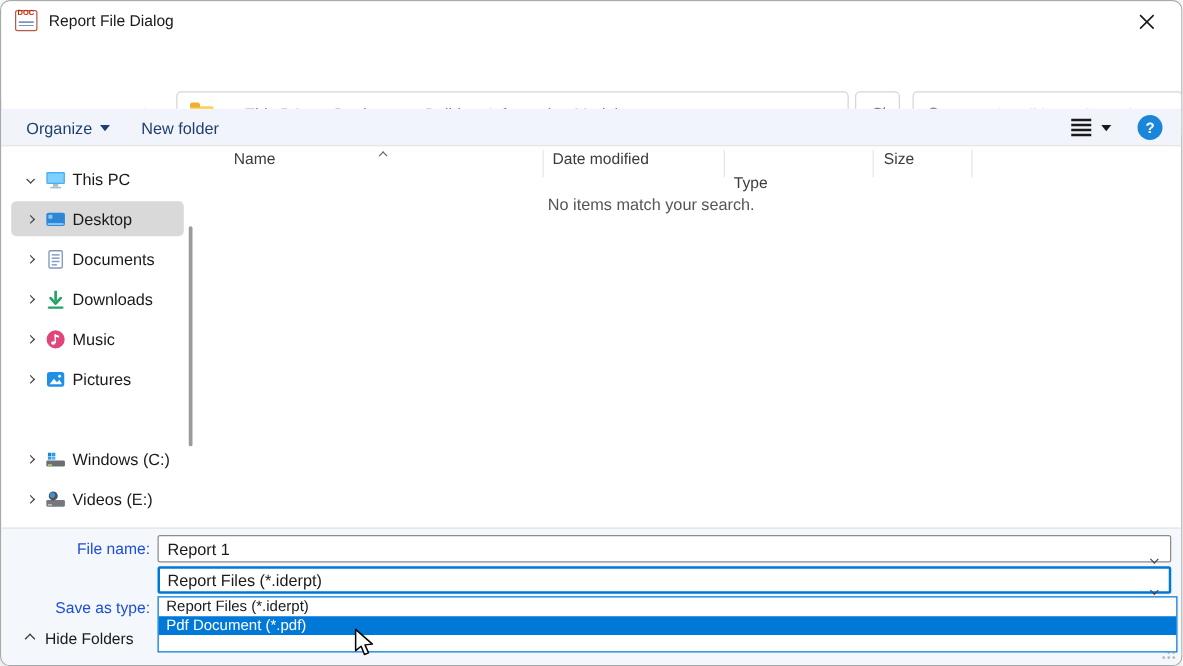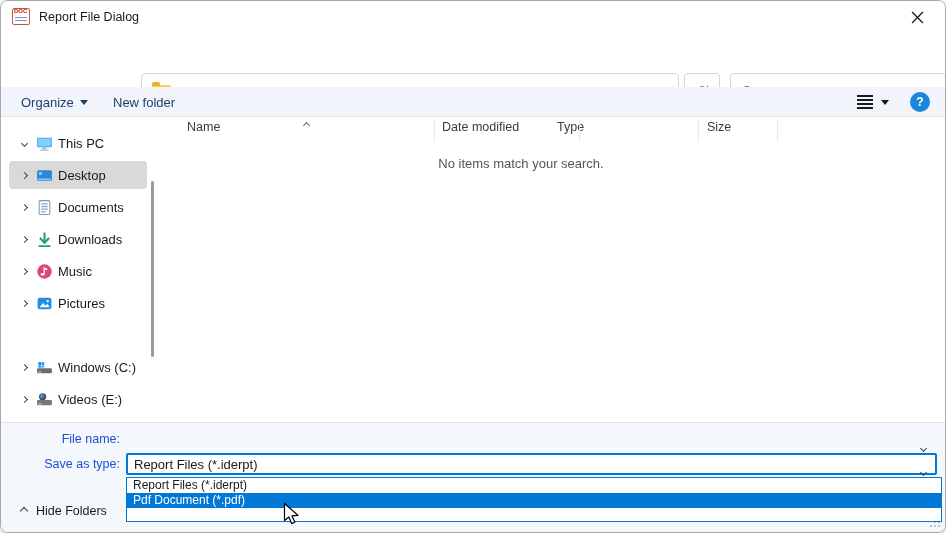--- a/index.html
+++ b/index.html
@@ -271,34 +271,35 @@
             </svg>
       </span>
       <span class="sb-label">Videos (E:)</span>
     </div>
   </div>
   <div class="v-scroll"></div>
 
   <span class="sort-caret"><span class="chev chev-up chev-sm" style="border-color:#666;"></span></span>
   <div class="col-header" style="left:186px;">Name</div>
   <div class="col-header" style="left:441px;">Date modified</div>
-  <div class="col-header" style="left:556px;">Type</div>
+  <div class="col-header" style="left:586px;margin-top:19px;">Type</div>
   <div class="col-header" style="left:706px;">Size</div>
   <div class="col-sep" style="left:433px;"></div>
   <div class="col-sep" style="left:578px;"></div>
   <div class="col-sep" style="left:697px;"></div>
   <div class="col-sep" style="left:776px;"></div>
   <div class="empty-msg">No items match your search.</div>
 
   <div class="bottom-pane"></div>
 
   <label class="field-label" style="top:431px;">File name:</label>
+  <input class="filename-input" value="Report 1" style="">
   <span class="input-chev"><span class="chev chev-down chev-sm" style="border-color:#444;"></span></span>
 
-  <label class="field-label" style="top:456px;">Save as type:</label>
+  <label class="field-label" style="top:478px;">Save as type:</label>
   <div class="combo">
     <span>Report Files (*.iderpt)</span>
     <span class="combo-chev"><span class="chev chev-down chev-sm" style="border-color:#444;"></span></span>
   </div>
 
   <div class="dd-list">
     <div class="dd-item">Report Files (*.iderpt)</div>
     <div class="dd-item hl">Pdf Document (*.pdf)</div>
   </div>
 

